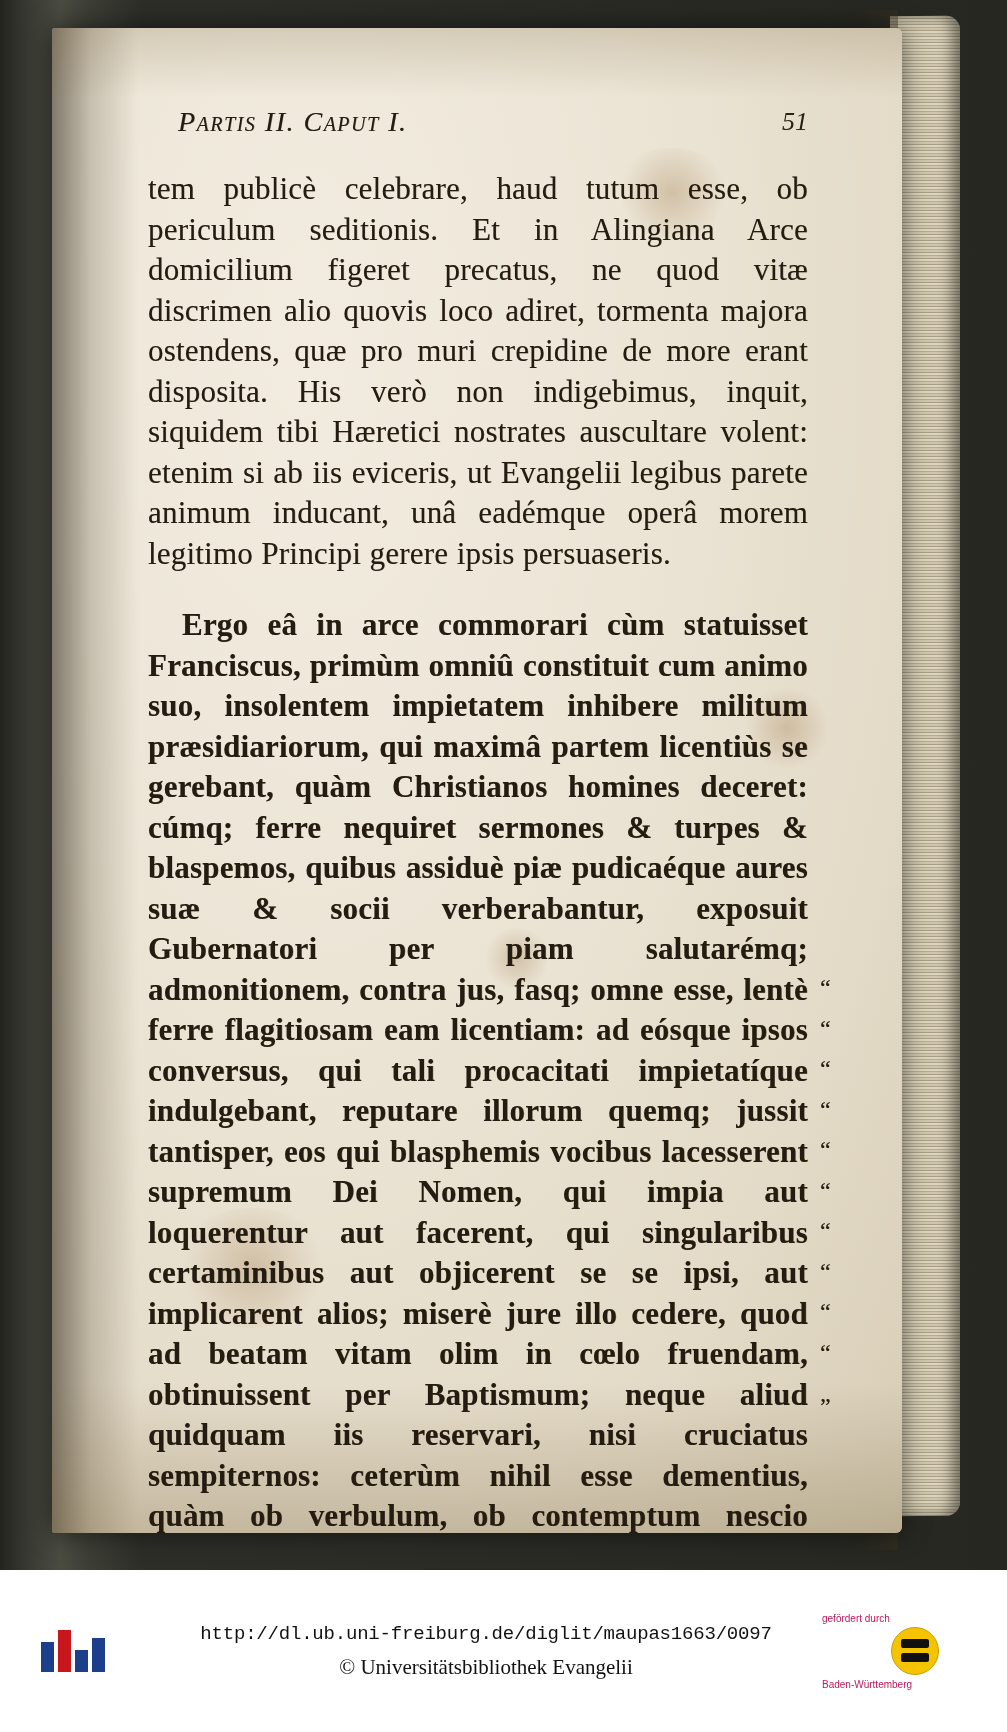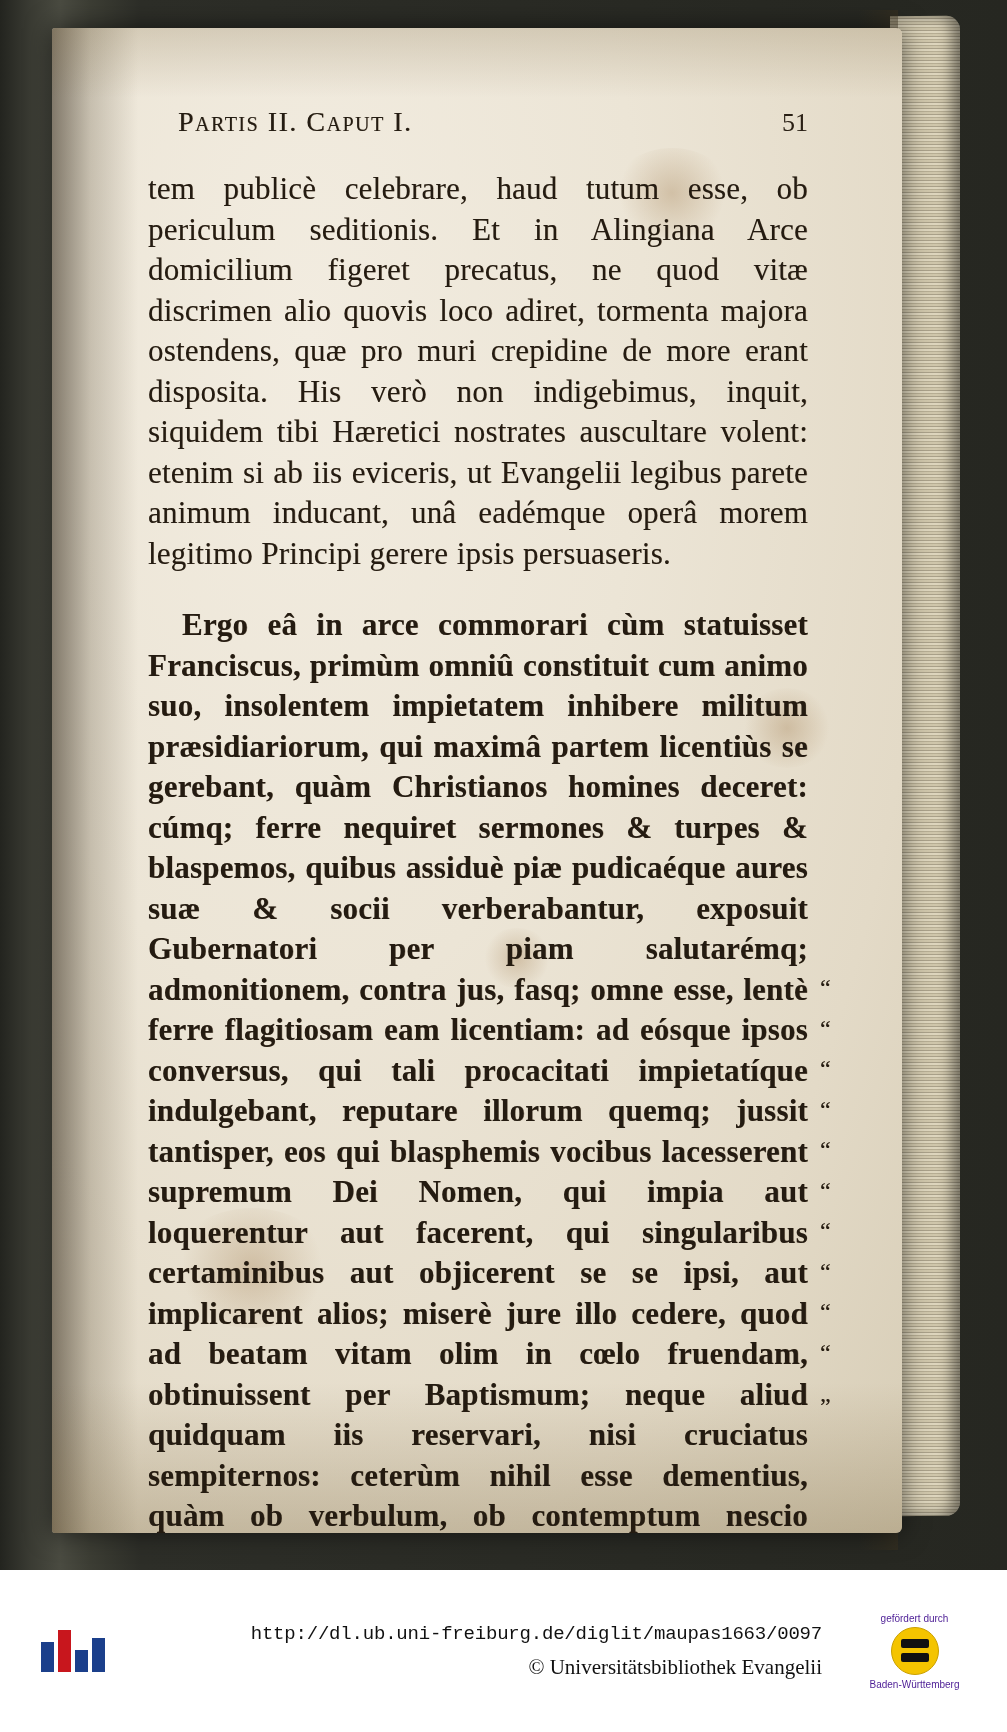--- a/index.html
+++ b/index.html
@@ -108,25 +108,26 @@
 
   
   .text-block {
     position: absolute;
     left: 96px;
     top: 78px;
     width: 660px;
   }
   .running-head {
     display: flex;
-    align-items: flex-end;
+    align-items: center;
     justify-content: flex-start;
     margin-bottom: 16px;
     padding-left: 30px;
     color: #241c12;
+    font-style: italic;
   }
   .running-head .rh-title {
     font-family: "Liberation Serif", serif;
     font-size: 28px;
     letter-spacing: 1.5px;
     font-variant: small-caps;
     text-shadow: 0.4px 0.4px 0 rgba(60,40,20,.5);
   }
   .running-head .rh-folio {
     margin-left: auto;
@@ -173,21 +174,21 @@
     left: 0;
     top: 1570px;
     width: 1007px;
     height: 162px;
     background: #ffffff;
     display: flex;
     align-items: center;
   }
   .footer-center {
     flex: 1;
-    text-align: right;
+    text-align: center;
     font-family: "Liberation Serif", serif;
     color: #111;
   }
   .footer-url {
     font-family: "Liberation Mono", monospace;
     font-size: 19px;
     letter-spacing: -0.2px;
     margin-bottom: 10px;
   }
   .footer-copy {
@@ -205,23 +206,23 @@
   .bw-bars { display: flex; align-items: flex-end; height: 42px; }
   .bw-bars i { display: block; width: 13px; margin-right: 4px; }
   .bw-bars i.b1 { height: 30px; background: #1b3f8b; }
   .bw-bars i.b2 { height: 42px; background: #c8161d; }
   .bw-bars i.b3 { height: 22px; background: #1b3f8b; }
   .bw-bars i.b4 { height: 34px; background: #1b3f8b; }
 
   
   .logo-right {
     width: 185px;
-    text-align: center;
+    text-align: left;
     font-family: "Liberation Sans", sans-serif;
-    color: #4c1d95;
+    color: #be185d;
   }
   .logo-right .lr-top { font-size: 10px; margin-bottom: 3px; }
   .logo-right .lr-seal {
     width: 46px; height: 46px; border-radius: 50%;
     background: #f4c400;
     margin: 0 auto 4px auto;
     position: relative;
     border: 1px solid #caa000;
   }
   .logo-right .lr-seal::before {

